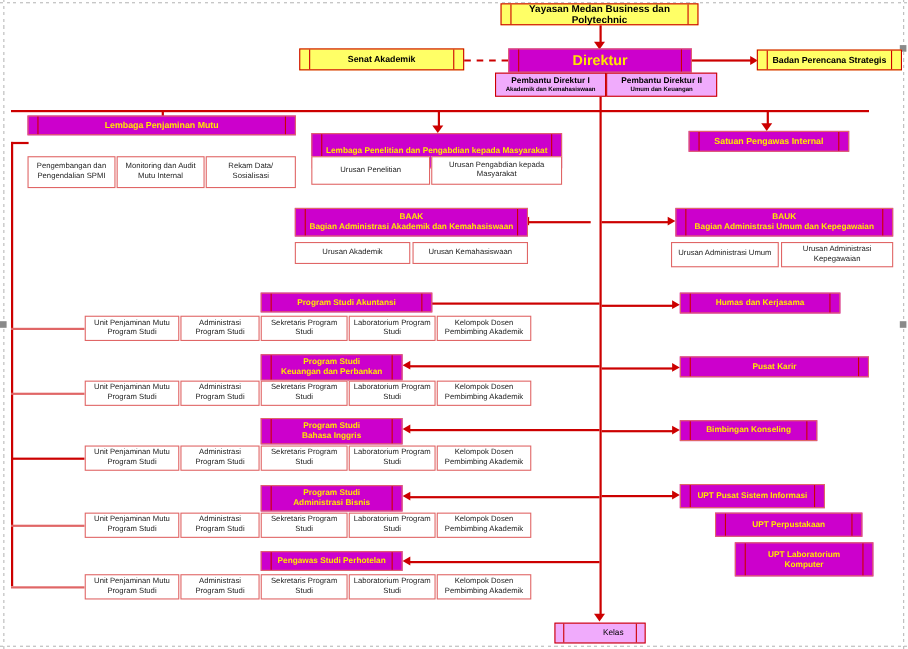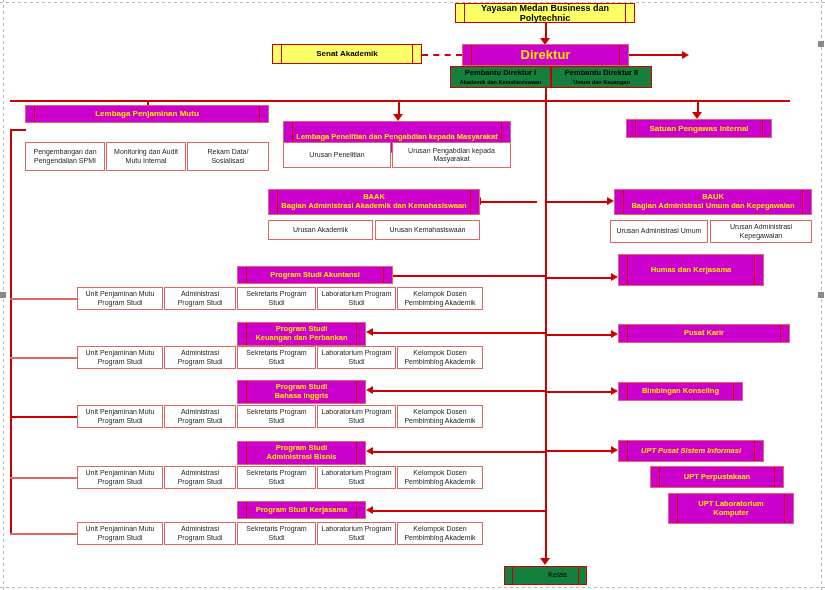--- a/index.html
+++ b/index.html
@@ -58,21 +58,21 @@
 
   .white{
     background:#ffffff;
     border:1px solid #e06666;
     color:#222222;
     font-weight:normal;
   }
   .white .txt{position:relative;z-index:2;padding:0 3px;}
 
   .whitered{
-    background:#15803d;
+    background:#f0abfc;
     border:1px solid #cc0000;
     color:#000000;
   }
   .whitered .inner{
     position:absolute;left:7px;right:7px;top:0;bottom:0;
     border-left:1px solid #cc0000;border-right:1px solid #cc0000;
     pointer-events:none;
   }
   .whitered .txt{position:relative;z-index:2;}
 
@@ -130,20 +130,24 @@
   <div class="dash-h" style="left:422px;top:54px;width:40px;"></div>
 
   <div class="box magenta" style="left:462px;top:44px;width:167px;height:22px;font-size:13px;">
     <span class="inner"></span>
     <span class="txt">Direktur</span>
   </div>
 
   <div class="ln lnh" style="left:629px;top:54px;width:55px;height:2px;"></div>
   <div class="arrow-r" style="left:682px;top:51px;"></div>
 
+  <div class="box yellow" style="left:688px;top:45px;width:132px;height:19px;font-size:8px;">
+    <span class="inner"></span>
+    <span class="txt">Badan Perencana Strategis</span>
+  </div>
 
   <div class="box whitered" style="left:450px;top:66px;width:101px;height:22px;font-size:7px;flex-direction:column;">
     <span class="txt" style="font-weight:bold;font-size:7.5px;">Pembantu Direktur I</span>
     <span class="txt sub2">Akademik dan Kemahasiswaan</span>
   </div>
   <div class="box whitered" style="left:551px;top:66px;width:101px;height:22px;font-size:7px;flex-direction:column;">
     <span class="txt" style="font-weight:bold;font-size:7.5px;">Pembantu Direktur II</span>
     <span class="txt sub2">Umum dan Keuangan</span>
   </div>
 
@@ -315,63 +319,63 @@
       <span class="txt">Laboratorium Program Studi</span>
     </div>
   <div class="box white" style="left:397px;top:466px;width:86px;height:23px;font-size:7px;">
       <span class="txt">Kelompok Dosen Pembimbing Akademik</span>
     </div>
 
   <div class="ln lnh" style="left:372px;top:510px;width:173px;height:2px;"></div>
   <div class="arrow-l" style="left:366px;top:506px;"></div>
   <div class="box magenta" style="left:237px;top:501px;width:129px;height:18px;font-size:7.5px;flex-direction:column;">
     <span class="inner"></span>
-    <span class="txt">Program Studi Kerjasama</span>
+    <span class="txt">Pengawas Studi Perhotelan</span>
   </div>
   <div class="ln lnh ln-soft" style="left:10px;top:533px;width:67px;height:2px;"></div>
   <div class="box white" style="left:77px;top:522px;width:86px;height:23px;font-size:7px;">
       <span class="txt">Unit Penjaminan Mutu Program Studi</span>
     </div>
   <div class="box white" style="left:164px;top:522px;width:72px;height:23px;font-size:7px;">
       <span class="txt">Administrasi Program Studi</span>
     </div>
   <div class="box white" style="left:237px;top:522px;width:79px;height:23px;font-size:7px;">
       <span class="txt">Sekretaris Program Studi</span>
     </div>
   <div class="box white" style="left:317px;top:522px;width:79px;height:23px;font-size:7px;">
       <span class="txt">Laboratorium Program Studi</span>
     </div>
   <div class="box white" style="left:397px;top:522px;width:86px;height:23px;font-size:7px;">
       <span class="txt">Kelompok Dosen Pembimbing Akademik</span>
     </div>
 
   <div class="ln lnh" style="left:547px;top:277px;width:66px;height:2px;"></div>
   <div class="arrow-r" style="left:611px;top:273px;"></div>
-  <div class="box magenta" style="left:618px;top:254px;width:146px;height:32px;font-size:7.5px;">
+  <div class="box magenta" style="left:618px;top:266px;width:146px;height:19px;font-size:7.5px;">
     <span class="inner"></span>
     <span class="txt">Humas dan Kerjasama</span>
   </div>
 
   <div class="ln lnh" style="left:547px;top:334px;width:66px;height:2px;"></div>
   <div class="arrow-r" style="left:611px;top:330px;"></div>
   <div class="box magenta" style="left:618px;top:324px;width:172px;height:19px;font-size:7.5px;">
     <span class="inner"></span>
     <span class="txt">Pusat Karir</span>
   </div>
 
   <div class="ln lnh" style="left:547px;top:391px;width:66px;height:2px;"></div>
   <div class="arrow-r" style="left:611px;top:387px;"></div>
   <div class="box magenta" style="left:618px;top:382px;width:125px;height:19px;font-size:7.5px;">
     <span class="inner"></span>
     <span class="txt">Bimbingan Konseling</span>
   </div>
 
   <div class="ln lnh" style="left:547px;top:450px;width:66px;height:2px;"></div>
   <div class="arrow-r" style="left:611px;top:446px;"></div>
-  <div class="box magenta" style="left:618px;top:440px;width:146px;height:22px;font-size:7.5px;font-style:italic;">
+  <div class="box magenta" style="left:618px;top:440px;width:132px;height:22px;font-size:7.5px;">
     <span class="inner"></span>
     <span class="txt">UPT Pusat Sistem Informasi</span>
   </div>
   <div class="box magenta" style="left:668px;top:493px;width:126px;height:31px;font-size:7.5px;flex-direction:column;">
     <span class="inner"></span>
     <span class="txt">UPT Laboratorium</span>
     <span class="txt">Komputer</span>
   </div>
   <div class="box magenta" style="left:650px;top:466px;width:134px;height:22px;font-size:7.5px;">
     <span class="inner"></span>

